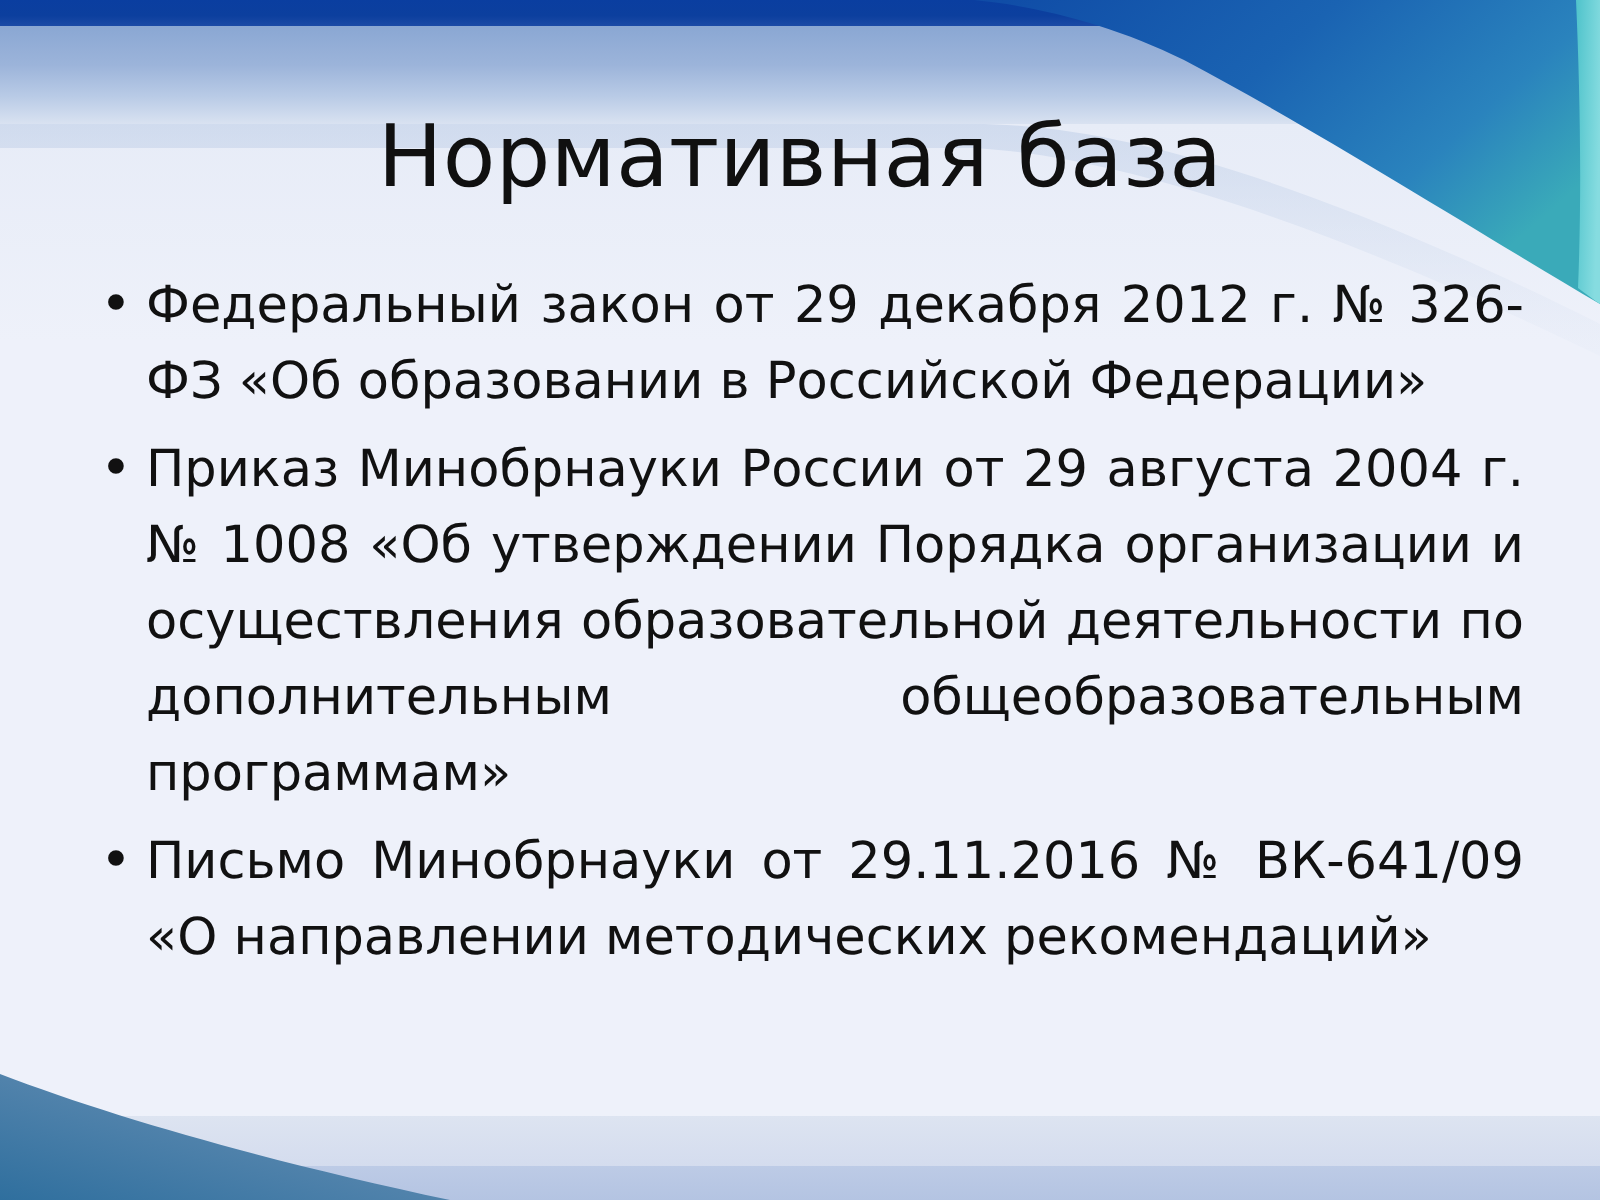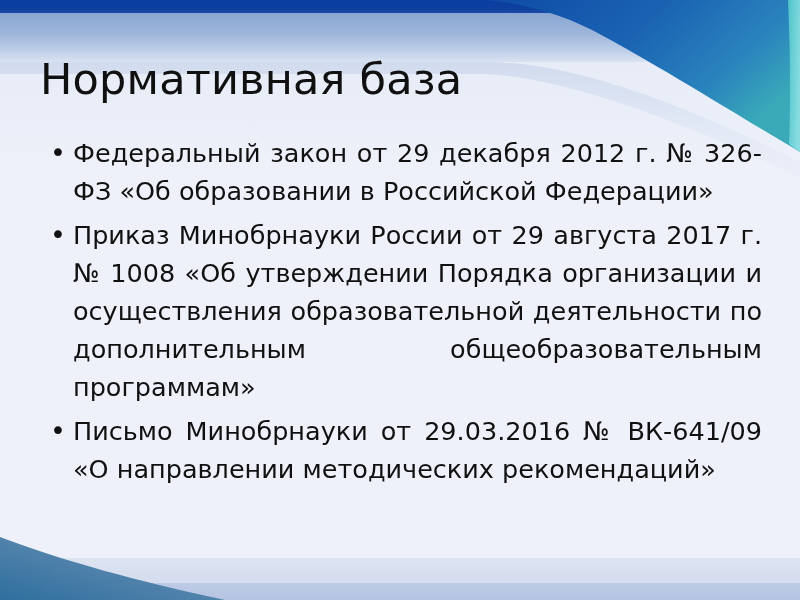--- a/index.html
+++ b/index.html
@@ -82,20 +82,21 @@
     left: 0;
     top: 0;
   }
 
   
   .title {
     position: absolute;
     left: 40px;
     top: 57px;
     width: 720px;
+    text-align: center;
     font-size: 43px;
     font-weight: 400;
     line-height: 1.05;
     color: #101010;
     letter-spacing: 0.2px;
     white-space: nowrap;
   }
 
   
   .content {
@@ -185,23 +186,23 @@
 
   <div class="content">
 
     <div class="bullet-row">
       <span class="bullet-marker">•</span>
       <span class="bullet-text last-line-left">Федеральный закон от 29 декабря 2012 г. № 326- ФЗ «Об образовании в Российской Федерации»</span>
     </div>
 
     <div class="bullet-row">
       <span class="bullet-marker">•</span>
-      <span class="bullet-text last-line-left">Приказ Минобрнауки России от 29 августа 2017 г. № 1008 «Об утверждении Порядка организации и осуществления образовательной деятельности по дополнительным общеобразовательным программам»</span>
+      <span class="bullet-text last-line-left">Приказ Минобрнауки России от 29 августа 2004 г. № 1008 «Об утверждении Порядка организации и осуществления образовательной деятельности по дополнительным общеобразовательным программам»</span>
     </div>
 
     <div class="bullet-row">
       <span class="bullet-marker">•</span>
-      <span class="bullet-text last-line-left">Письмо Минобрнауки от 29.03.2016 № ВК-641/09 «О направлении методических рекомендаций»</span>
+      <span class="bullet-text last-line-left">Письмо Минобрнауки от 29.11.2016 № ВК-641/09 «О направлении методических рекомендаций»</span>
     </div>
 
   </div>
 
 </div>
 
 </body></html>

